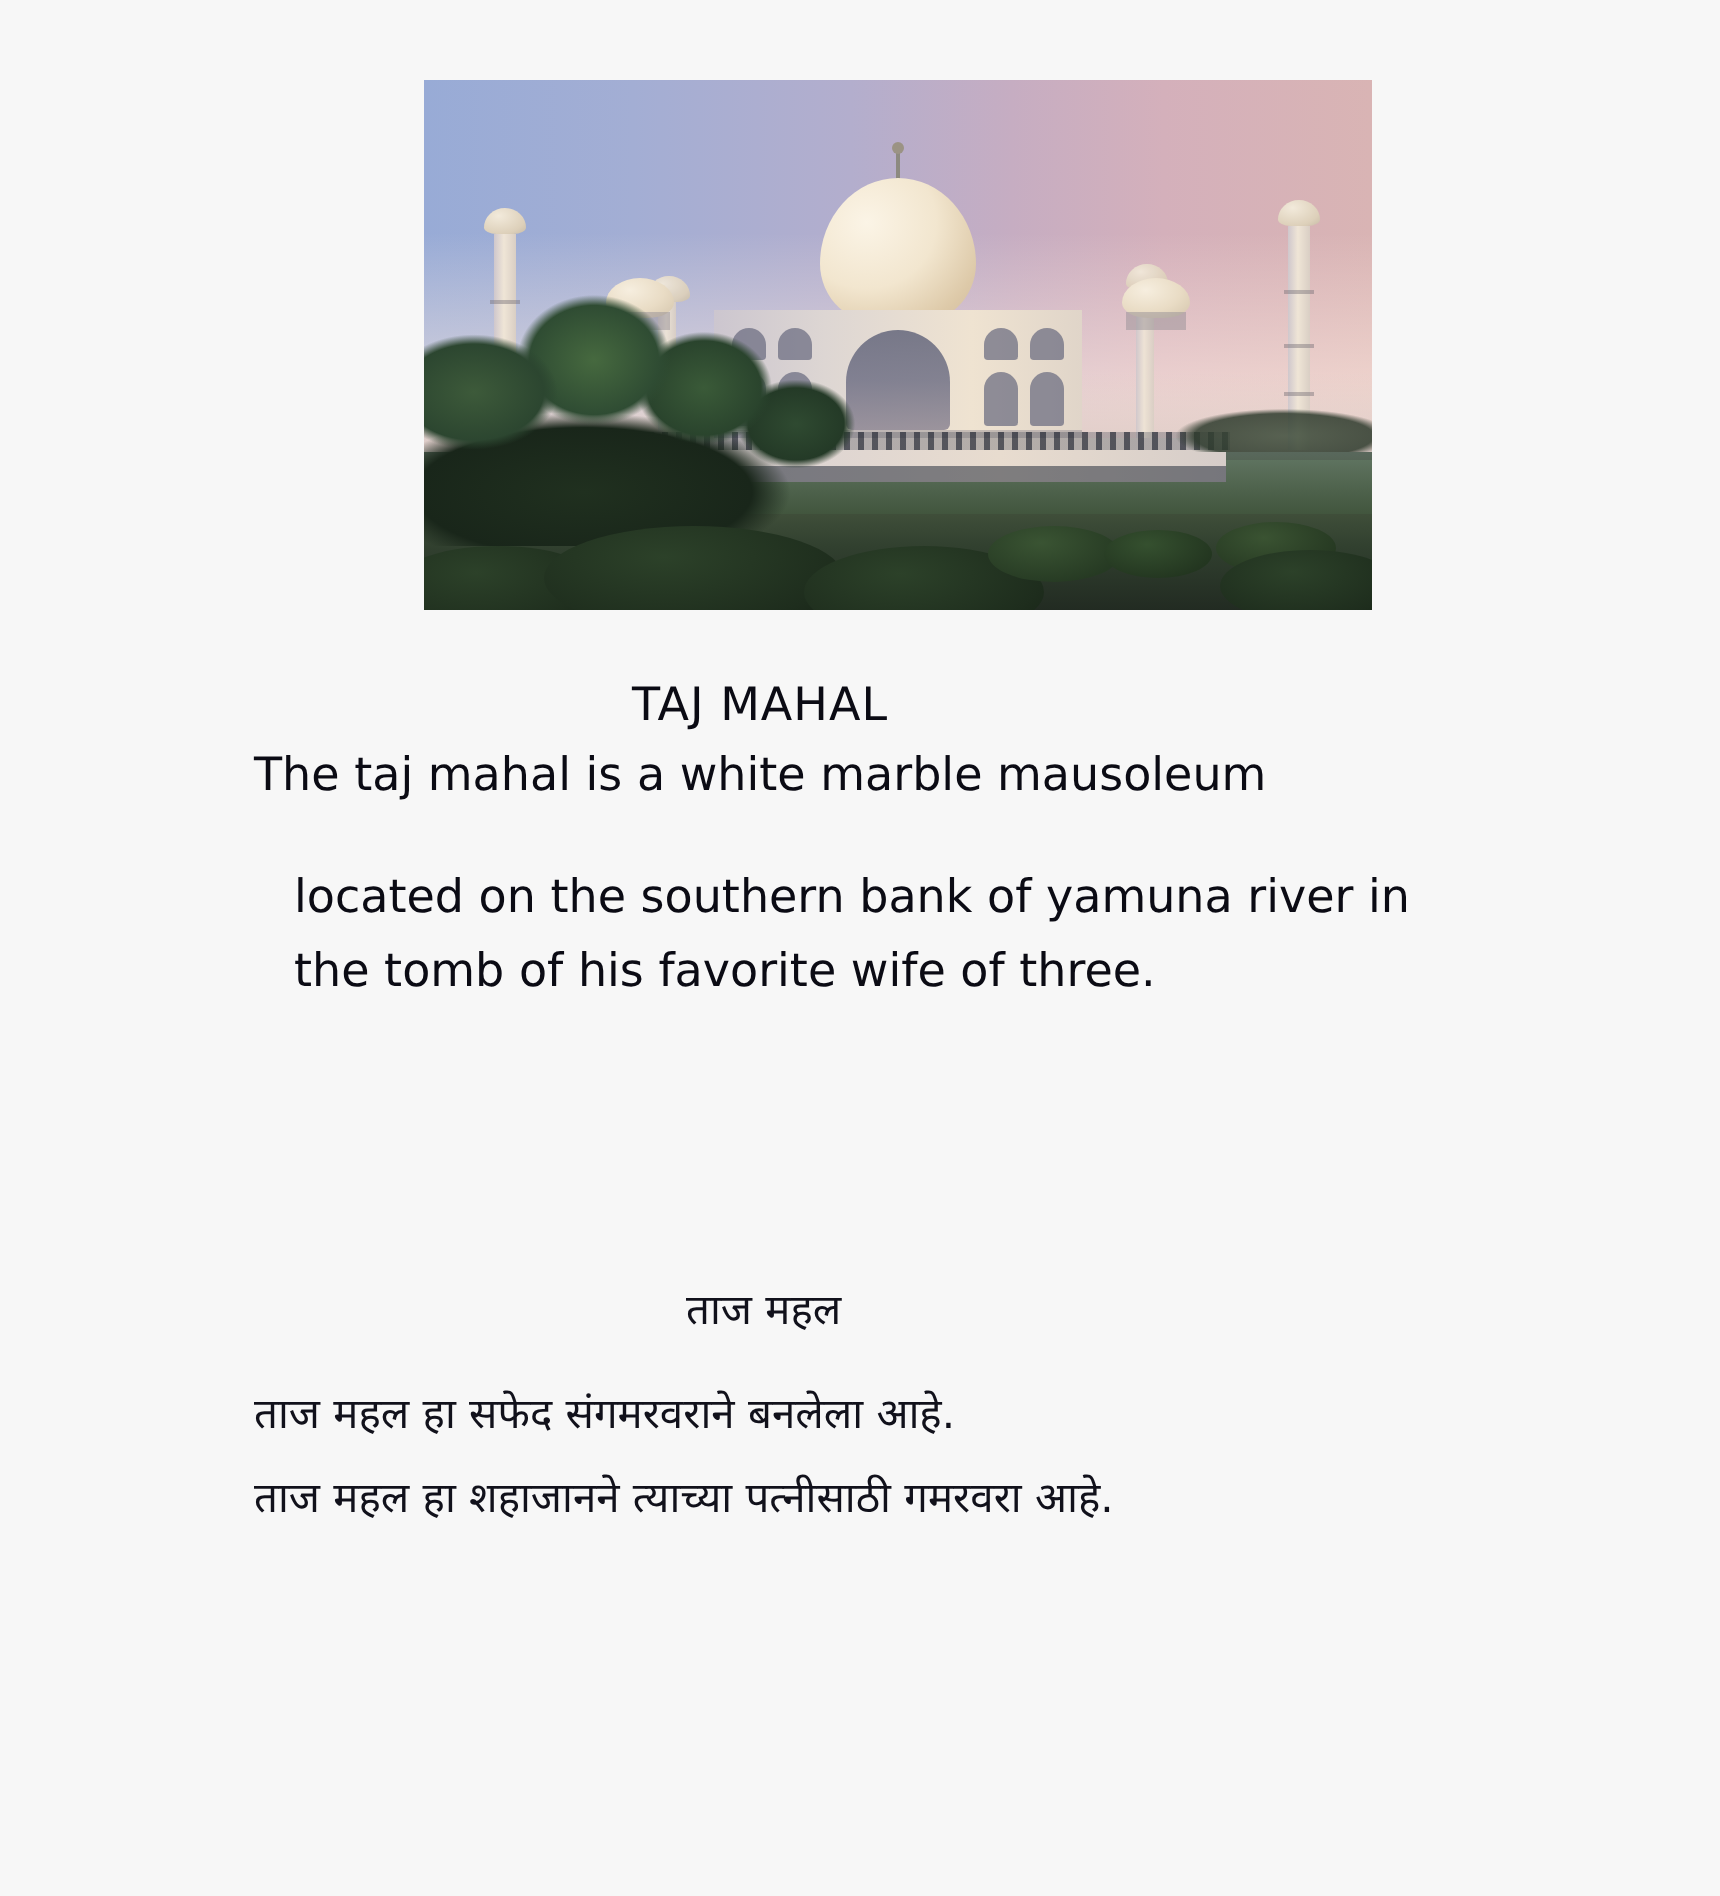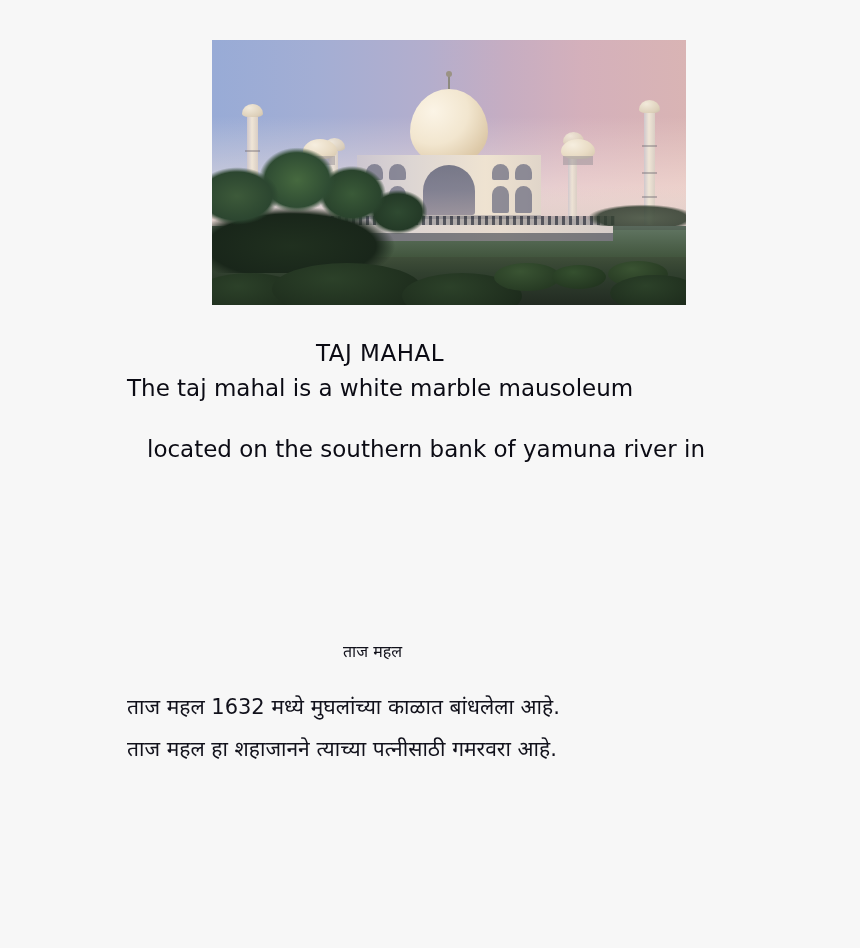--- a/index.html
+++ b/index.html
@@ -327,21 +327,21 @@
     color: #0b0b14;
     margin-left: 20px;
   }
   .eng-body .ln { display: block; white-space: nowrap; }
 
   .mar-title {
     position: absolute;
     left: 343px;
     top: 640px;
     font-family: "DejaVu Sans", sans-serif;
-    font-size: 16px;
+    font-size: 21px;
     color: #11111b;
     white-space: nowrap;
   }
   .mar-body {
     position: absolute;
     left: 127px;
     top: 686px;
     width: 640px;
     font-family: "DejaVu Sans", sans-serif;
     font-size: 21px;
@@ -426,22 +426,23 @@
       <div class="bush b6"></div>
     </div>
   </div>
 
   <div class="caption-title">TAJ MAHAL</div>
 
   <div class="eng-lead">The taj mahal is a white marble mausoleum</div>
 
   <div class="eng-body">
     <span class="ln">located on the southern bank of yamuna river in</span>
+    <span class="ln">the tomb of his favorite wife of three.</span>
   </div>
 
   <div class="mar-title">ताज महल</div>
 
   <div class="mar-body">
-    <span class="ln">ताज महल 1632 मध्ये मुघलांच्या काळात बांधलेला आहे.</span>
+    <span class="ln">ताज महल हा सफेद संगमरवराने बनलेला आहे.</span>
     <span class="ln">ताज महल हा शहाजानने त्याच्या पत्नीसाठी गमरवरा आहे.</span>
   </div>
 
 </div>
 
 </body></html>

